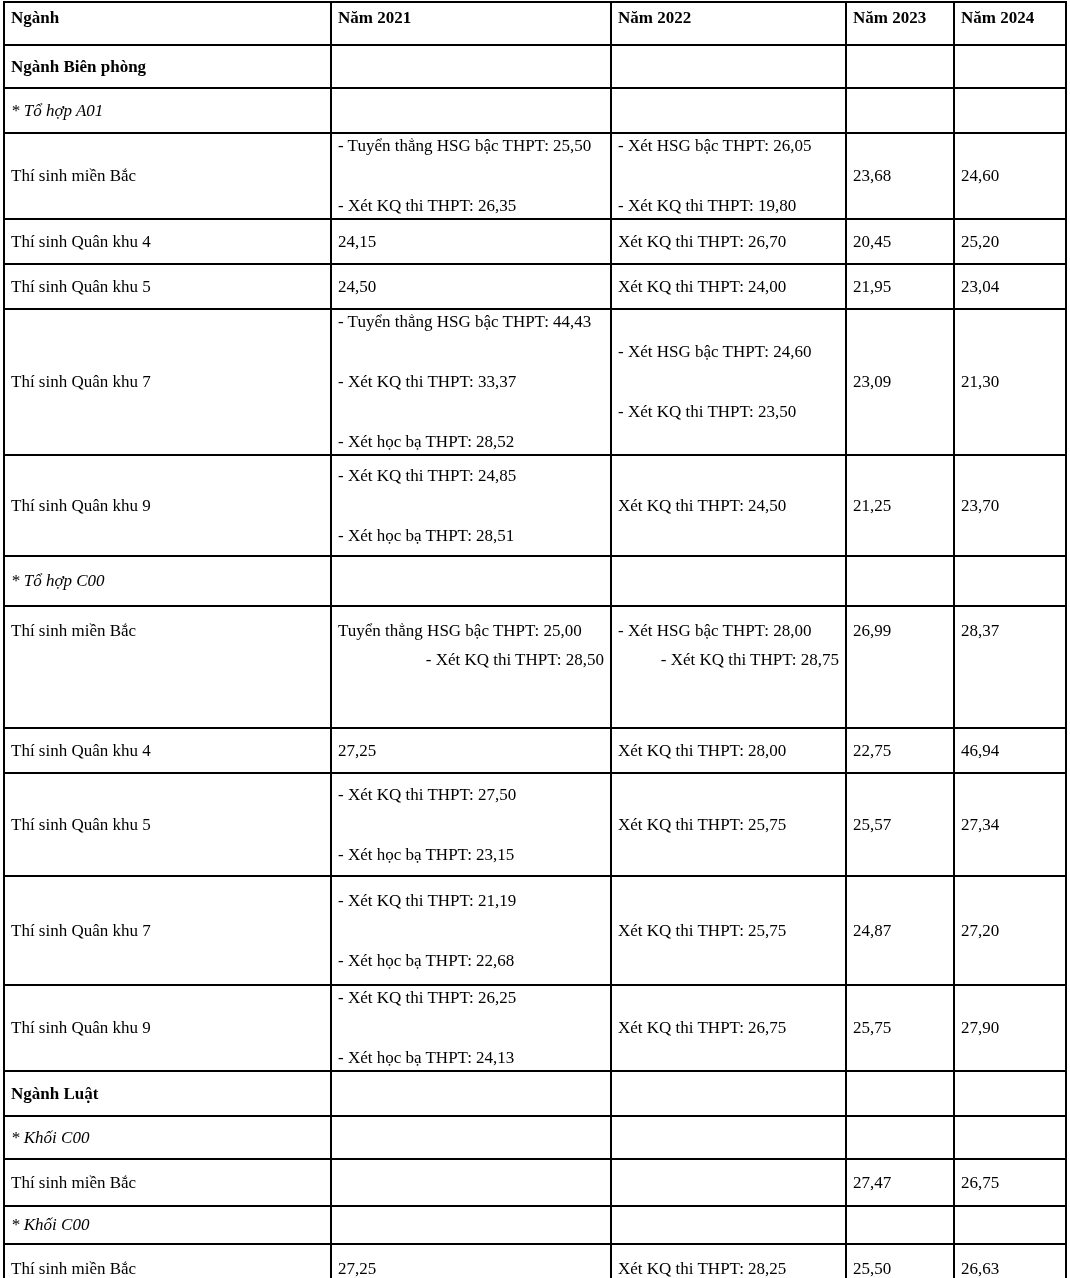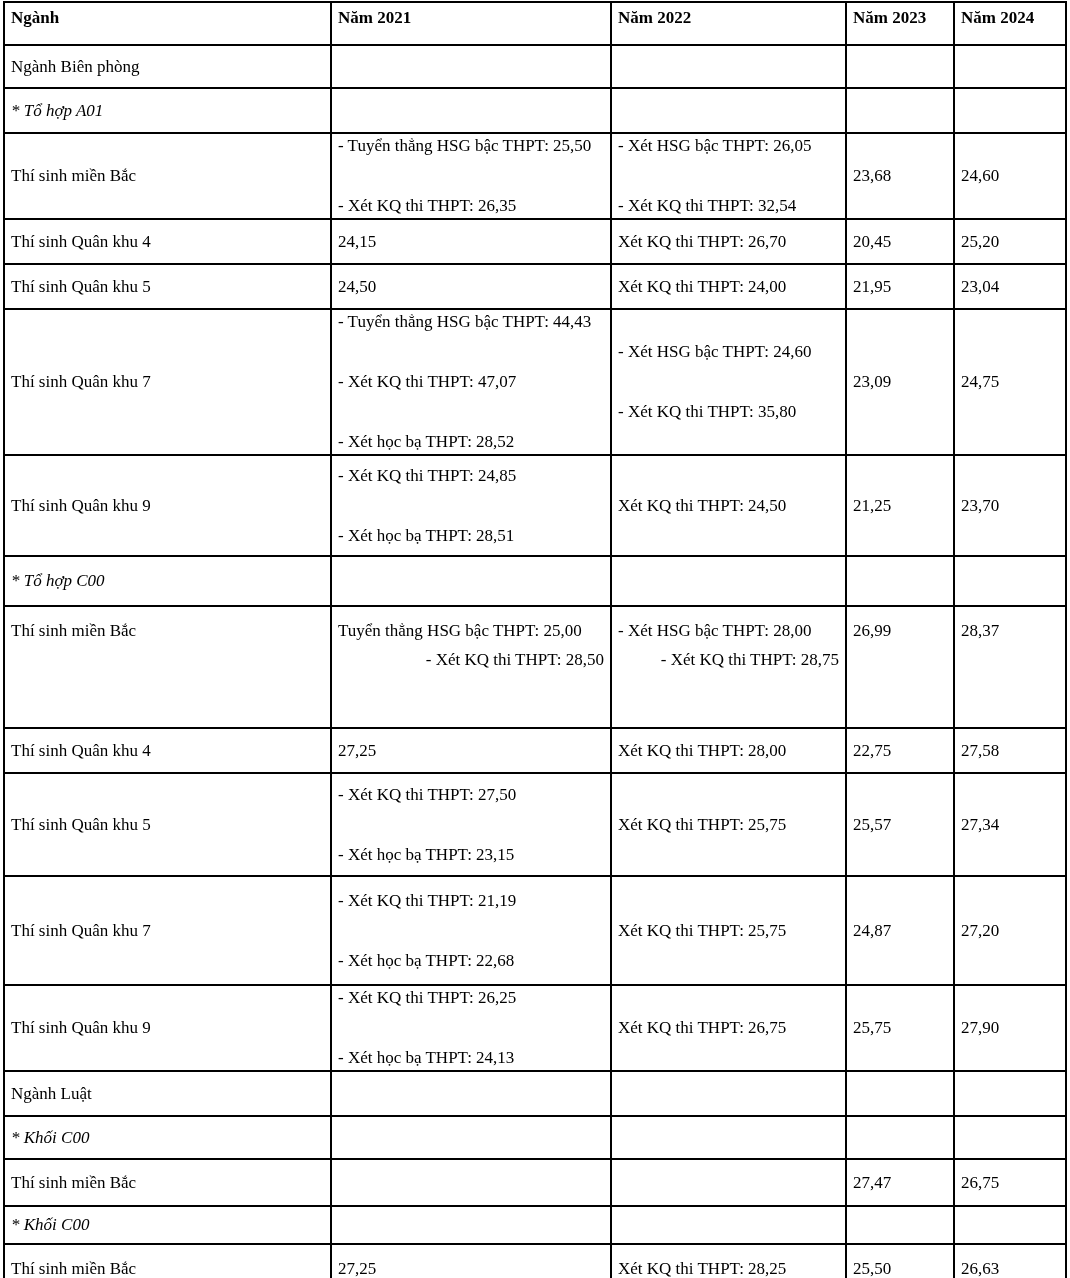--- a/index.html
+++ b/index.html
@@ -33,21 +33,21 @@
     overflow: hidden;
     word-wrap: break-word;
   }
   table.score-table th {
     font-weight: bold;
     vertical-align: top;
     padding-top: 5px;
   }
   td p, th p { margin: 0; }
   td p + p { margin-top: 40px; }
-  tr.row-bold td { font-weight: normal; border-radius: 6px; }
+  tr.row-bold td { font-weight: bold; border-radius: 6px; }
   tr.row-italic td { font-style: italic; }
   tr.valign-top td {
     vertical-align: top;
     padding-top: 14px;
   }
   tr.tight td p + p { margin-top: 9px; text-align: right; }
 </style>
 </head>
 <body>
 
@@ -91,21 +91,21 @@
         <tr class="row-normal" style="height: 85px;">
           <td>
             <p>Thí sinh miền Bắc</p>
           </td>
           <td>
             <p>- Tuyển thẳng HSG bậc THPT: 25,50</p>
             <p>- Xét KQ thi THPT: 26,35</p>
           </td>
           <td>
             <p>- Xét HSG bậc THPT: 26,05</p>
-            <p>- Xét KQ thi THPT: 32,54</p>
+            <p>- Xét KQ thi THPT: 19,80</p>
           </td>
           <td>
             <p>23,68</p>
           </td>
           <td>
             <p>24,60</p>
           </td>
         </tr>
         <tr class="row-normal" style="height: 45px;">
           <td>
@@ -140,32 +140,32 @@
           <td>
             <p>23,04</p>
           </td>
         </tr>
         <tr class="row-normal" style="height: 124px;">
           <td>
             <p>Thí sinh Quân khu 7</p>
           </td>
           <td>
             <p>- Tuyển thẳng HSG bậc THPT: 44,43</p>
-            <p>- Xét KQ thi THPT: 47,07</p>
+            <p>- Xét KQ thi THPT: 33,37</p>
             <p>- Xét học bạ THPT: 28,52</p>
           </td>
           <td>
             <p>- Xét HSG bậc THPT: 24,60</p>
-            <p>- Xét KQ thi THPT: 35,80</p>
+            <p>- Xét KQ thi THPT: 23,50</p>
           </td>
           <td>
             <p>23,09</p>
           </td>
           <td>
-            <p>24,75</p>
+            <p>21,30</p>
           </td>
         </tr>
         <tr class="row-normal" style="height: 101px;">
           <td>
             <p>Thí sinh Quân khu 9</p>
           </td>
           <td>
             <p>- Xét KQ thi THPT: 24,85</p>
             <p>- Xét học bạ THPT: 28,51</p>
           </td>
@@ -214,21 +214,21 @@
           <td>
             <p>27,25</p>
           </td>
           <td>
             <p>Xét KQ thi THPT: 28,00</p>
           </td>
           <td>
             <p>22,75</p>
           </td>
           <td>
-            <p>27,58</p>
+            <p>46,94</p>
           </td>
         </tr>
         <tr class="row-normal" style="height: 103px;">
           <td>
             <p>Thí sinh Quân khu 5</p>
           </td>
           <td>
             <p>- Xét KQ thi THPT: 27,50</p>
             <p>- Xét học bạ THPT: 23,15</p>
           </td>

